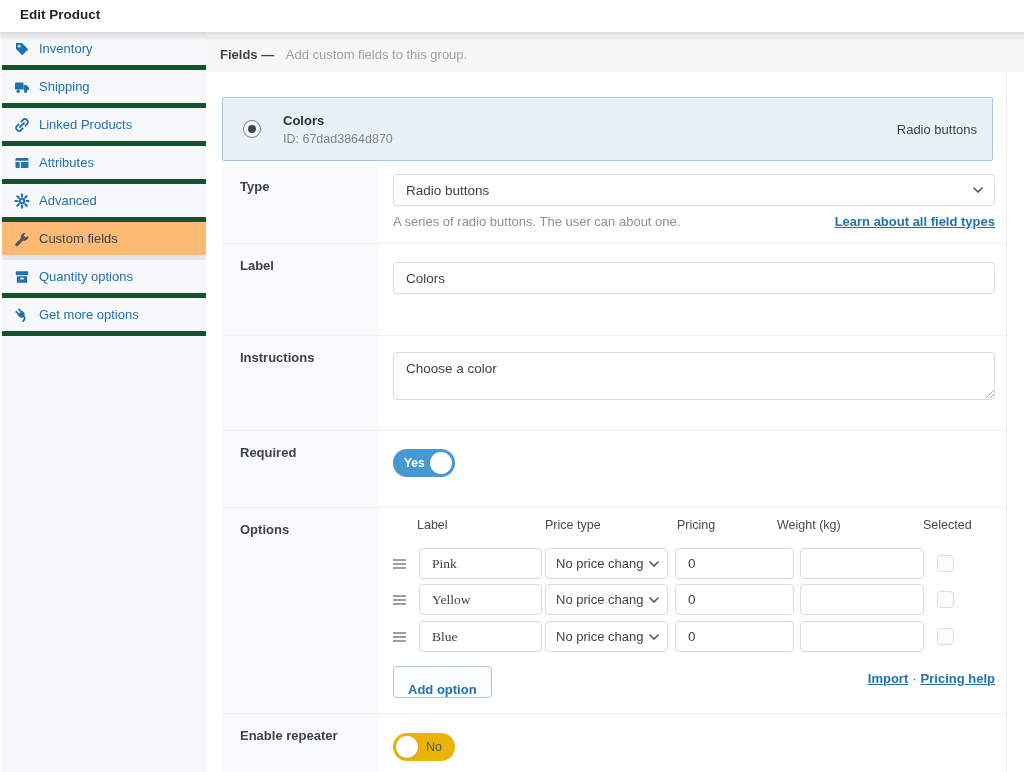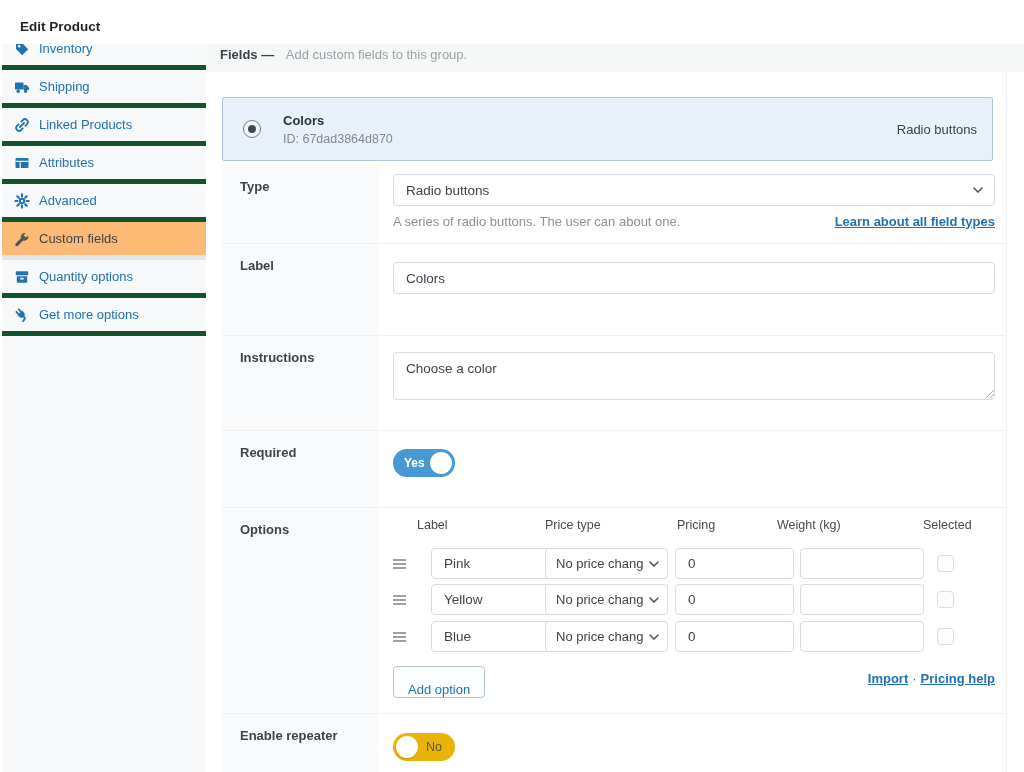--- a/index.html
+++ b/index.html
@@ -1,21 +1,21 @@
 <!DOCTYPE html>
 <html><head>
 <meta charset="utf-8">
 <style>
   * { margin:0; padding:0; box-sizing:border-box; }
   html,body { background:#fff; }
   body { font-family:"Liberation Sans","DejaVu Sans",sans-serif; color:#3c434a; }
   .screen { position:relative; width:1024px; height:772px; overflow:hidden; background:#fff; margin:0 auto; }
 
   
-  .topbar { position:absolute; left:0; top:0; width:1024px; height:32px; background:#fff; z-index:30;margin-top:12px; }
+  .topbar { position:absolute; left:0; top:0; width:1024px; height:32px; background:#fff; z-index:30; }
   .topbar .title { position:absolute; left:20px; top:0; line-height:30px; font-size:13.5px; font-weight:700; color:#1d2327; }
   .topshadow { position:absolute; left:0; top:32px; right:0; height:9px; z-index:25;
                background:linear-gradient(rgba(0,0,0,0.13), rgba(0,0,0,0)); pointer-events:none; }
 
   
   .sidebar { position:absolute; left:2px; top:32px; width:204px; bottom:0; background:#f7f8f9; }
   .sb-item { height:38px; display:flex; align-items:center; padding-left:12px; gap:9px;
              font-size:13px; color:#2271b1; border-bottom:5px solid #14532d; cursor:pointer; }
   .sb-item .ic { width:16px; height:16px; display:inline-flex; flex:0 0 16px; }
   .sb-item.active { background:#fdba74; color:#3c434a; border-bottom-color:#e4e5e7; }
@@ -70,30 +70,30 @@
 
   
   .ohead { position:absolute; top:10px; font-size:12.5px; color:#464b50; }
   .oh-label { left:38px; } .oh-price { left:166px; } .oh-pricing { left:298px; }
   .oh-weight { left:398px; } .oh-sel { left:544px; }
   .orow { position:absolute; left:0; height:31px; width:100%; }
   .or0 { top:40px; } .or1 { top:76px; } .or2 { top:113px; }
   .drag { position:absolute; left:14px; top:15px; width:13px; height:1.5px; background:#9aa0a5;
           box-shadow:0 -4px 0 #9aa0a5, 0 4px 0 #9aa0a5; cursor:grab; }
   .o-inp { position:absolute; height:31px; }
-  .o-label { left:52px; width:123px; }
+  .o-label { left:40px; width:123px;font-family:Liberation Serif, serif; }
   .o-sel { left:166px; width:123px; font-size:13px; padding:0 8px 0 10px; position:absolute; height:31px; }
   .o-sel .seltxt { white-space:nowrap; overflow:hidden; }
   .o-pricing { left:296px; width:119px; }
   .o-weight { left:421px; width:124px; }
   .o-check { position:absolute; left:558px; top:7px; width:17px; height:17px; border:1px solid #d9dbde;
              border-radius:4px; background:#fdfdfd; cursor:pointer; }
   .addbtn { position:absolute; left:14px; top:158px; height:29px; padding:15px 14px; background:#fcfdfe;
             border:1px solid #aec6db; border-radius:4px; color:#2271b1; font-size:13px;
-            font-family:"Liberation Sans","DejaVu Sans",sans-serif; cursor:pointer; }
+            font-family:"Liberation Sans","DejaVu Sans",sans-serif; cursor:pointer;font-weight:bold; }
   .opt-links { position:absolute; right:11px; top:163px; font-size:13px; color:#3c434a; }
   .opt-links a { color:#2271b1; text-decoration:underline; font-weight:600; cursor:pointer; }
   .dotsep { margin:0 4px; color:#50575e; }
 
   .chev { flex:0 0 10px; }
 </style>
 </head>
 <body>
 
 <div class="screen">

